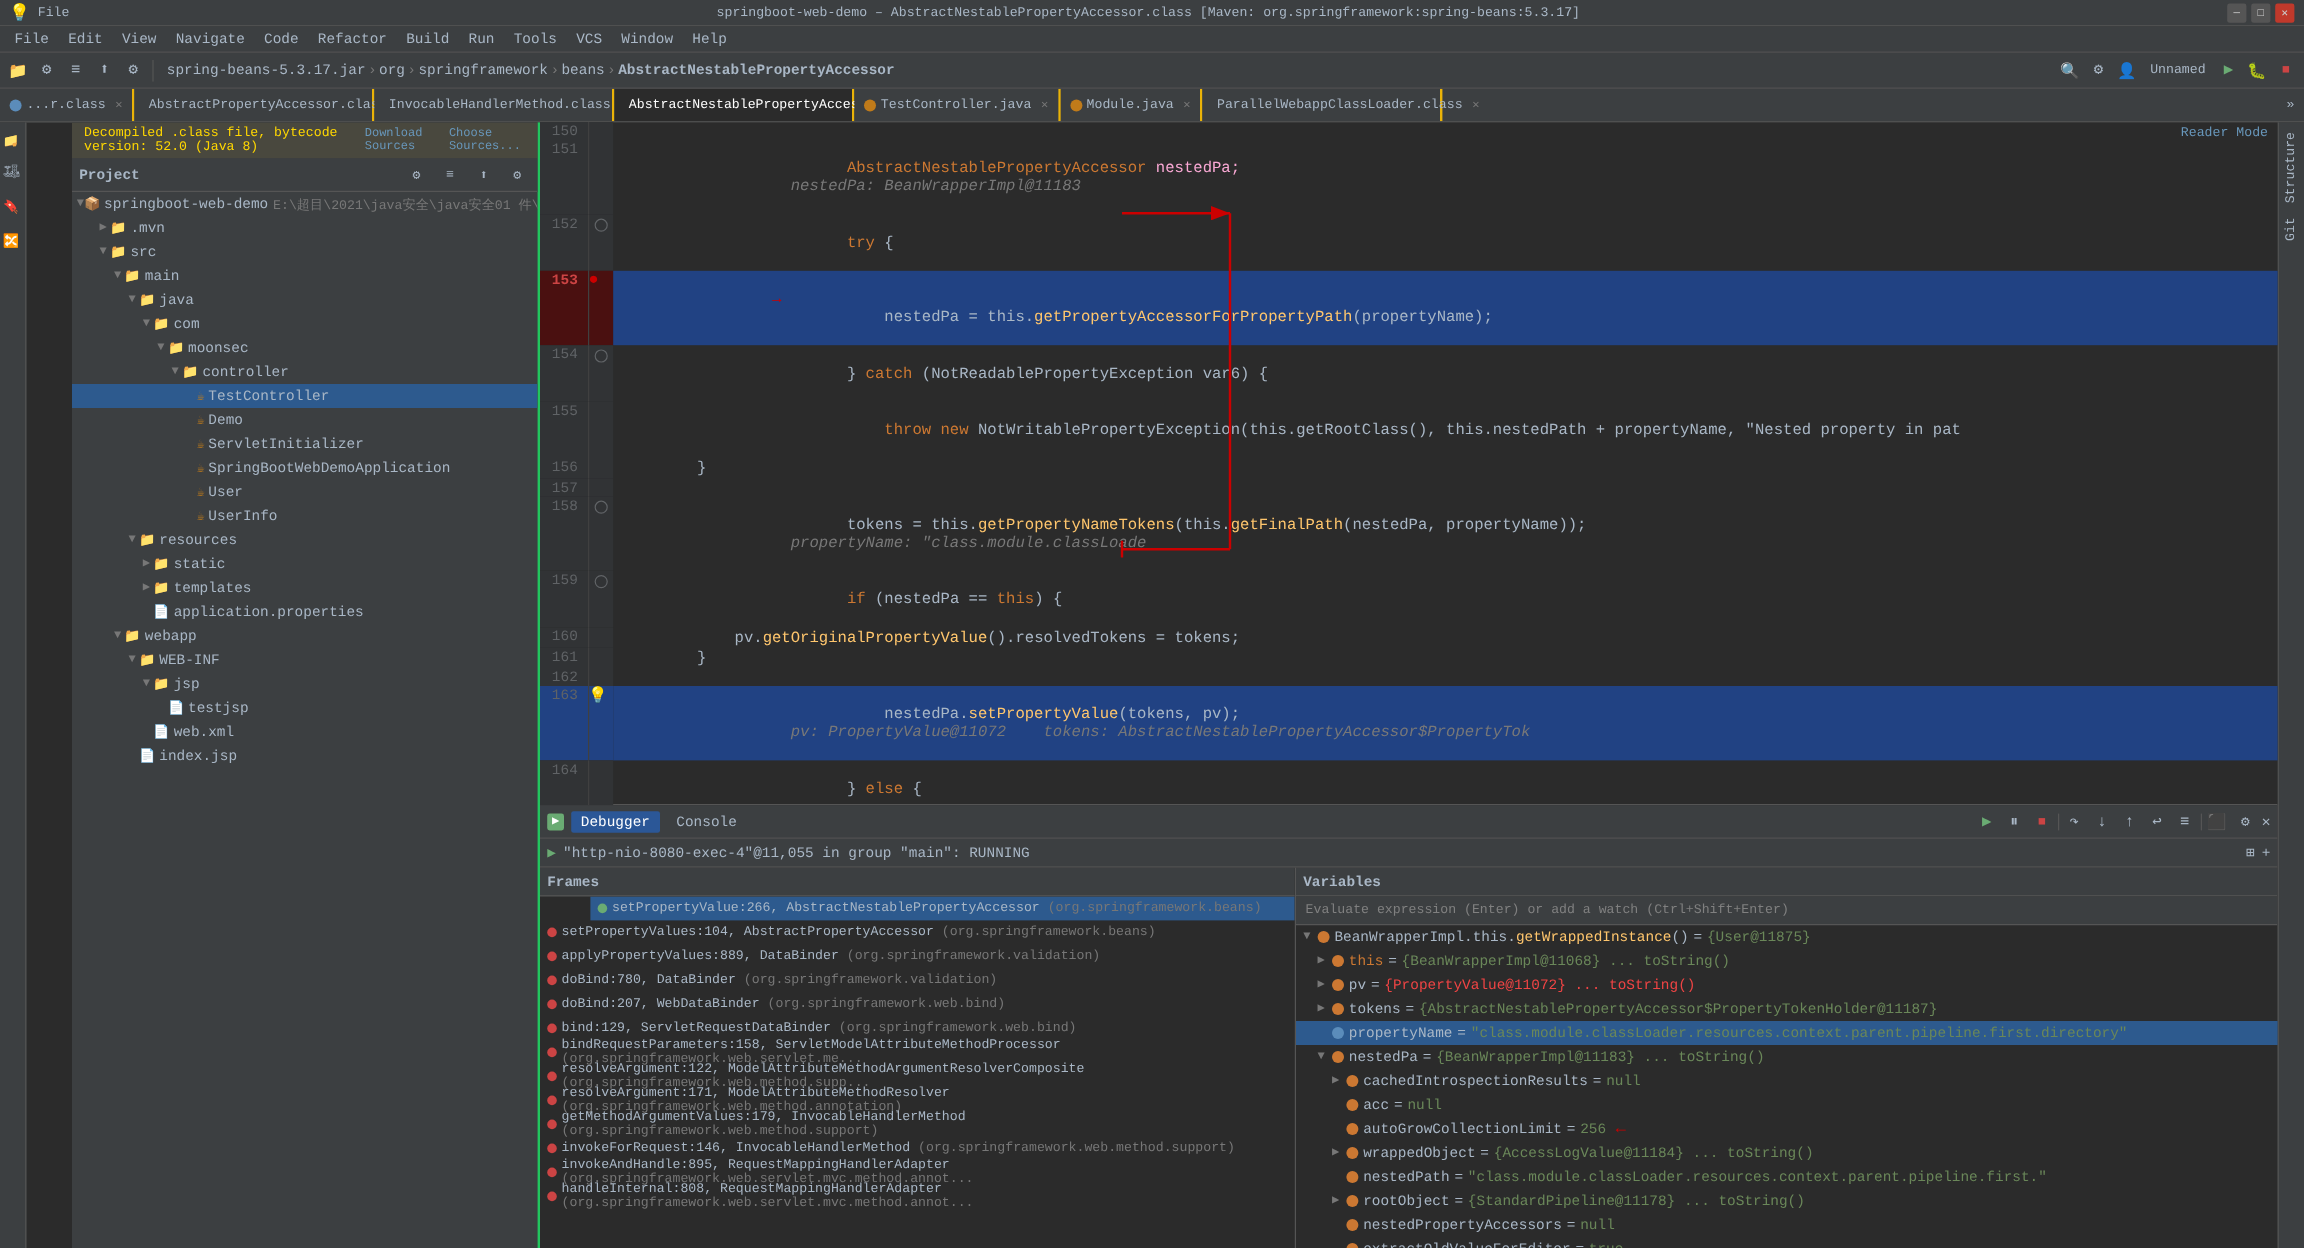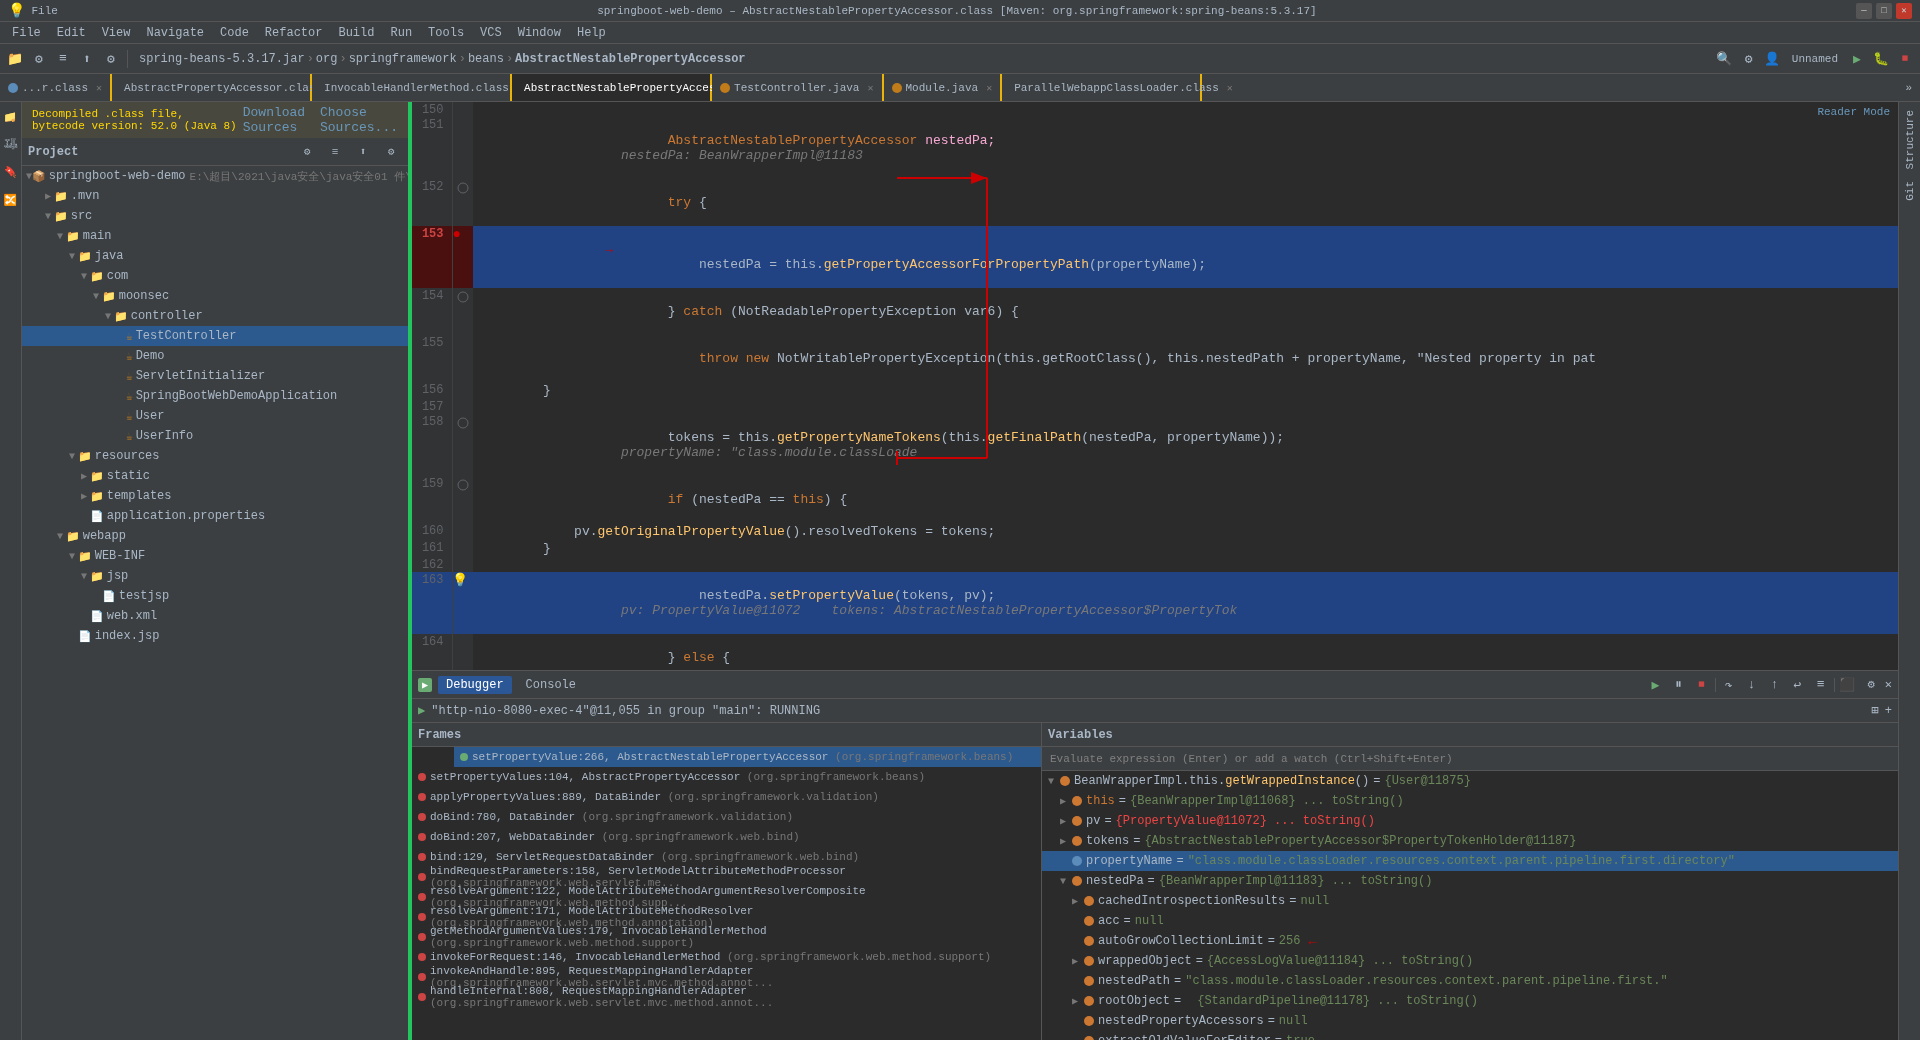--- a/index.html
+++ b/index.html
@@ -29,27 +29,27 @@
     .tab { display: flex; align-items: center; padding: 0 8px; font-size: 11px; color: #a9b7c6; cursor: pointer; border-right: 2px solid #eab308; gap: 4px; min-width: 80px; max-width: 200px; position: relative; white-space: nowrap; }
     .tab.active { background: #2b2b2b; color: #fff; }
     .tab:not(.active) { background: #3c3f41; }
     .tab .tab-close { color: #777; font-size: 10px; margin-left: 4px; }
     .tab .tab-icon { width: 10px; height: 10px; border-radius: 50%; }
     .tab .tab-icon.java { background: #c07b1a; }
     .tab .tab-icon.class { background: #5b8cba; }
 
     
     .decompiled-banner { background: #49483e; padding: 3px 10px; font-size: 11px; color: #ffd700; display: flex; align-items: center; justify-content: space-between; }
-    .download-sources { color: #6897bb; cursor: pointer; font-size: 13px; }
+    .download-sources { color: #6897bb; cursor: pointer; font-size: 10px; }
 
     
     .main-layout { display: flex; height: calc(1040px - 22px - 22px - 30px - 28px); }
 
     
-    .sidebar { width: 390px; background: #3c3f41; border-right: 4px solid #22c55e; display: flex; flex-direction: column; overflow: hidden; }
+    .sidebar { width: 390px; background: #3c3f41; border-right: 2px solid #22c55e; display: flex; flex-direction: column; overflow: hidden; margin-left: 38px; }
     .sidebar-header { height: 28px; background: #3c3f41; display: flex; align-items: center; padding: 0 6px; border-bottom: 1px solid #555; font-size: 12px; font-weight: bold; gap: 6px; }
     .sidebar-content { flex: 1; overflow-y: auto; overflow-x: hidden; }
     .tree-item { display: flex; align-items: center; height: 20px; padding-left: 4px; cursor: pointer; font-size: 12px; white-space: nowrap; }
     .tree-item.selected { background: #2d5a8e; }
     .tree-item .indent { display: inline-block; }
     .tree-item .arrow { width: 12px; text-align: center; font-size: 10px; color: #777; }
     .tree-item .icon { margin-right: 3px; font-size: 11px; }
     .tree-item .name { font-size: 12px; }
     .folder-icon { color: #c07b1a; }
     .file-java { color: #c07b1a; }
@@ -771,21 +771,21 @@
               <span style="color:#a9b7c6;">nestedPath</span>
               <span style="color:#a9b7c6; margin:0 4px;">=</span>
               <span style="color:#6a8759;">"class.module.classLoader.resources.context.parent.pipeline.first."</span>
             </div>
             <div class="var-item">
               <div style="width:24px;"></div>
               <span style="width:12px; font-size:10px; color:#777;">▶</span>
               <div style="width:10px; height:10px; border-radius:50%; background:#cc7832; margin-right:4px;"></div>
               <span style="color:#a9b7c6;">rootObject</span>
               <span style="color:#a9b7c6; margin:0 4px;">=</span>
-              <span style="color:#6a8759;margin-left:12px;">{StandardPipeline@11178} ... toString()</span>
+              <span style="color:#6a8759;">{StandardPipeline@11178} ... toString()</span>
             </div>
             <div class="var-item">
               <div style="width:24px;"></div>
               <span style="width:12px; font-size:10px; color:#777;"> </span>
               <div style="width:10px; height:10px; border-radius:50%; background:#cc7832; margin-right:4px;"></div>
               <span style="color:#a9b7c6;">nestedPropertyAccessors</span>
               <span style="color:#a9b7c6; margin:0 4px;">=</span>
               <span style="color:#6a8759;">null</span>
             </div>
             <div class="var-item">

